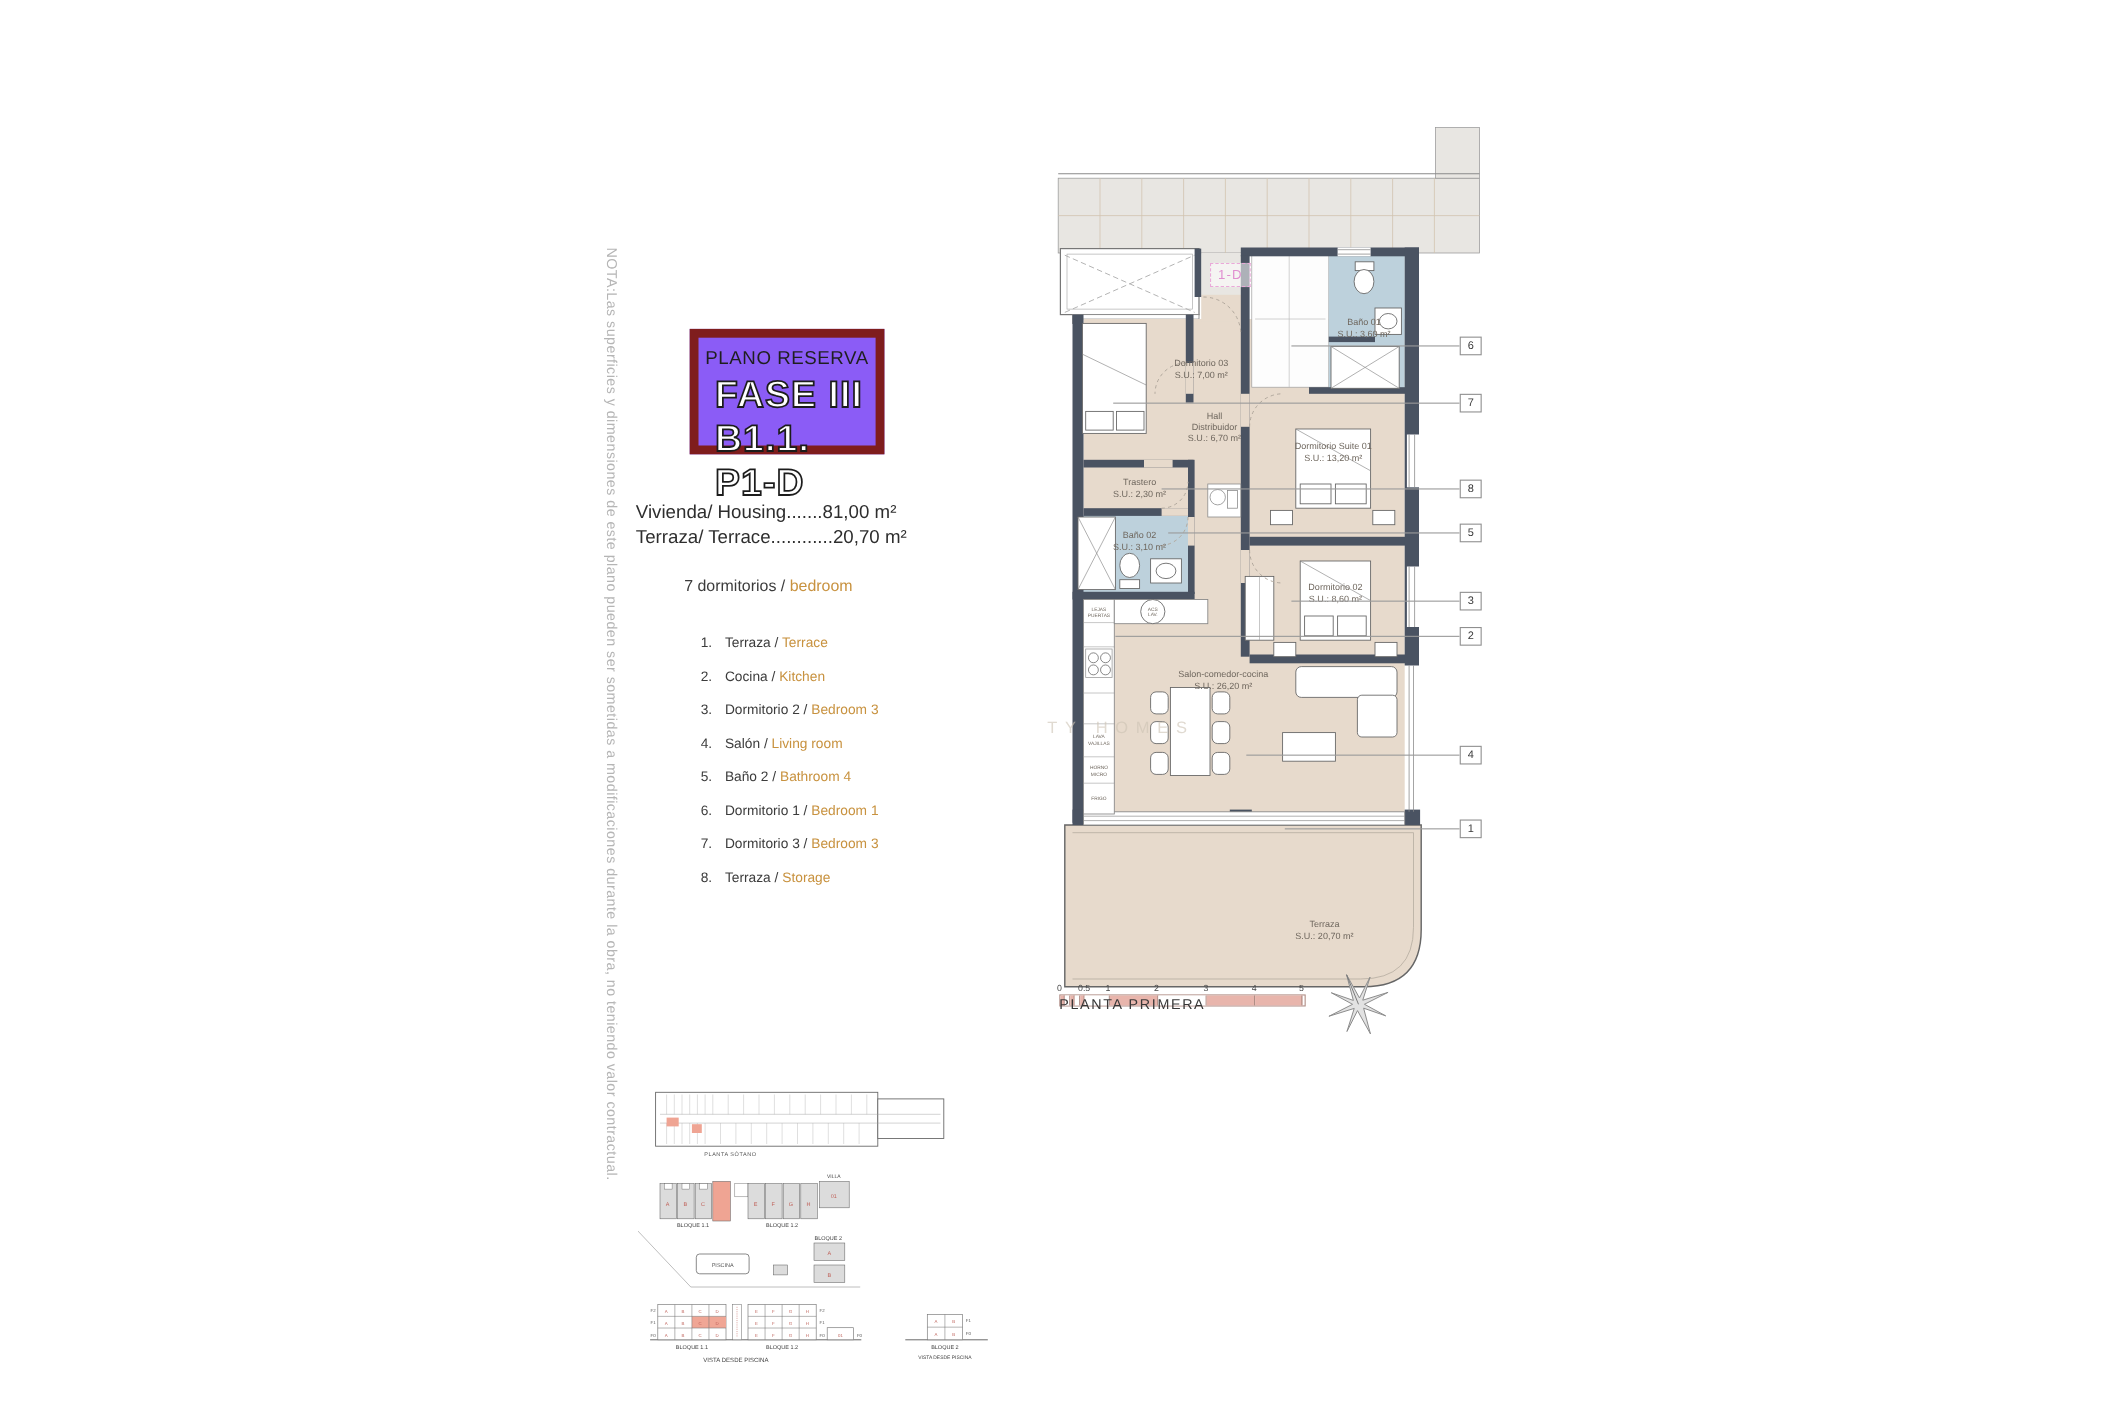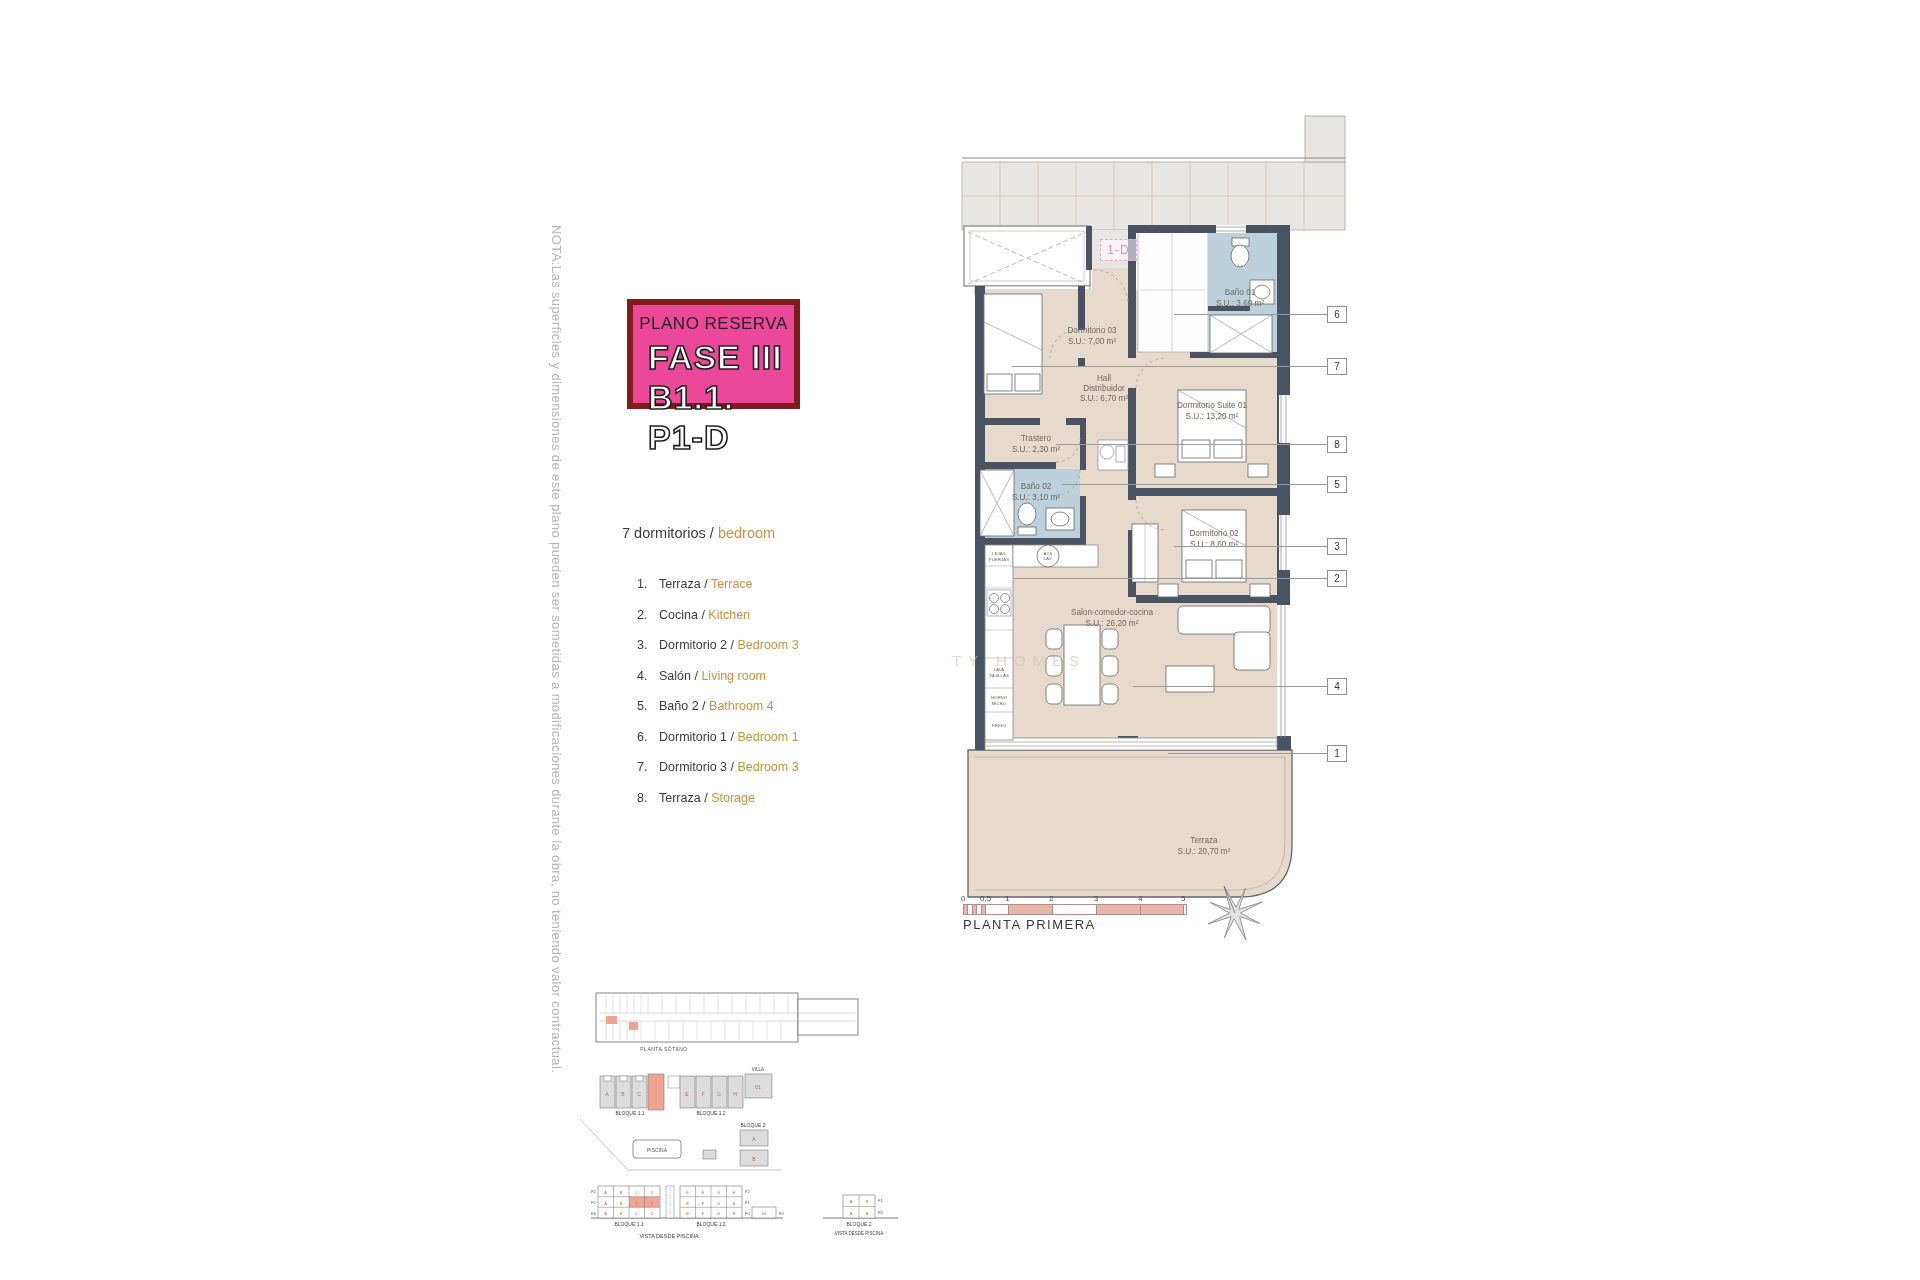--- a/index.html
+++ b/index.html
@@ -3,21 +3,21 @@
 <meta charset="utf-8">
 <style>
   html,body{margin:0;padding:0;background:#fff;}
   .canvas{position:relative;width:1920px;height:1280px;background:#fff;overflow:hidden;
           font-family:"Liberation Sans",sans-serif;}
   .abs{position:absolute;}
   
   .vnote{left:549px;top:225px;height:880px;writing-mode:vertical-rl;
          font-size:13px;letter-spacing:.4px;color:#b5b5b5;white-space:nowrap;}
   
-  .titlebox{left:627px;top:299px;width:161px;height:98px;border:6px solid #7f1d1d;background:#ec4899;}
+  .titlebox{left:627px;top:299px;width:161px;height:98px;border:8px solid #7f1d1d;background:#8b5cf6;}
   .titlebox .l1{margin-top:9px;text-align:center;font-size:17px;color:#1f1f1f;letter-spacing:.5px;}
   .titlebox .l2,.titlebox .l3{margin-left:15px;font-size:34px;font-weight:800;color:#fff;
          -webkit-text-stroke:1.6px #1c1c1c;letter-spacing:1px;line-height:1.18;}
   .titlebox .l2{margin-top:3px;}
   
   .areas{left:578px;top:454px;font-size:17px;color:#2e2e2e;line-height:1.36;white-space:nowrap;}
   .bedrooms{left:622px;top:525px;font-size:14.5px;color:#3c3c3c;}
   .orange{color:#c8923f;margin-top:36px;}
   
   .legend{left:637px;top:577px;font-size:12.5px;color:#3c3c3c;}
@@ -30,37 +30,41 @@
   
   .unit-tag{left:1100px;top:239px;width:35px;height:20px;border:1px dashed #eaa9d9;
             color:#e08fd0;font-size:12px;text-align:center;line-height:20px;letter-spacing:1px;
             background:rgba(255,255,255,.55);}
   
   .scalebar{left:963px;top:894px;width:240px;height:46px;font-size:8px;color:#4a4a4a;}
   .scalebar .tick{position:absolute;top:0;}
   .bar{position:absolute;top:10px;left:0;width:222px;height:9px;border:1px solid #b08d85;}
   .bar div{position:absolute;top:0;height:9px;border-right:1px solid #b08d85;box-sizing:border-box;}
   .pk{background:#e8b5ac;} .wh{background:#fff;}
-  .floorlabel{position:absolute;top:23px;left:0;font-size:13px;color:#383838;letter-spacing:1.5px;white-space:nowrap;}
+  .floorlabel{position:absolute;top:11px;left:0;font-size:13px;color:#383838;letter-spacing:1.5px;white-space:nowrap;}
   svg text{font-family:"Liberation Sans",sans-serif;}
   .plan-label{fill:#6f675e;}
 </style>
 </head>
 <body>
 
 <div class="canvas">
 
   <div class="abs vnote">NOTA:Las superficies y dimensiones de este plano pueden ser sometidas a modificaciones durante la obra, no teniendo valor contractual.</div>
 
   <div class="abs titlebox">
     <div class="l1">PLANO RESERVA</div>
     <div class="l2">FASE III</div>
     <div class="l3">B1.1. P1-D</div>
   </div>
 
+  <div class="abs areas">
+    <div>Vivienda/ Housing.......81,00 m²</div>
+    <div>Terraza/ Terrace............20,70 m²</div>
+  </div>
   <div class="abs bedrooms">
     <span>7 dormitorios /</span>
     <span class="orange">bedroom</span>
   </div>
 
   <div class="abs legend">
     <div class="item">
         <span class="n">1.</span>
         <span><span>Terraza /</span> <span class="orange">Terrace</span></span>
       </div>

